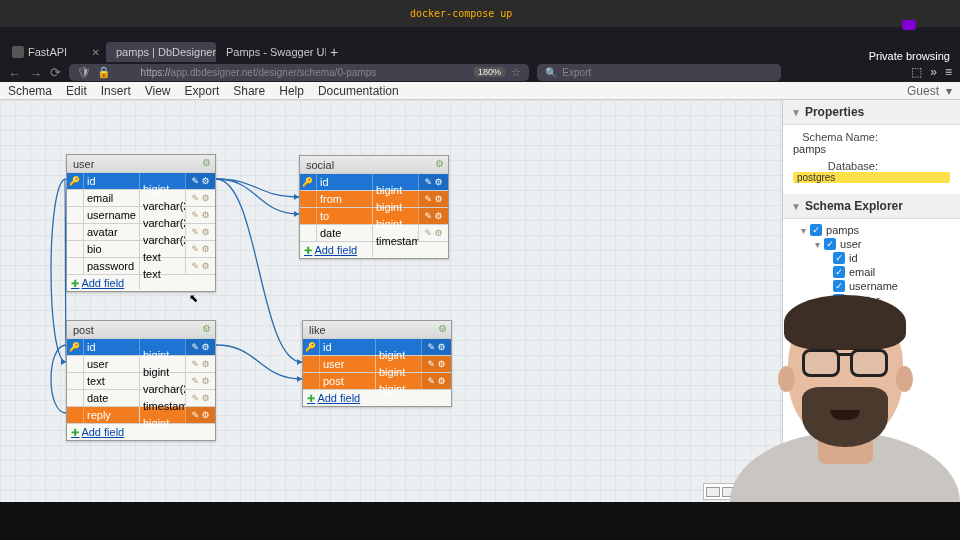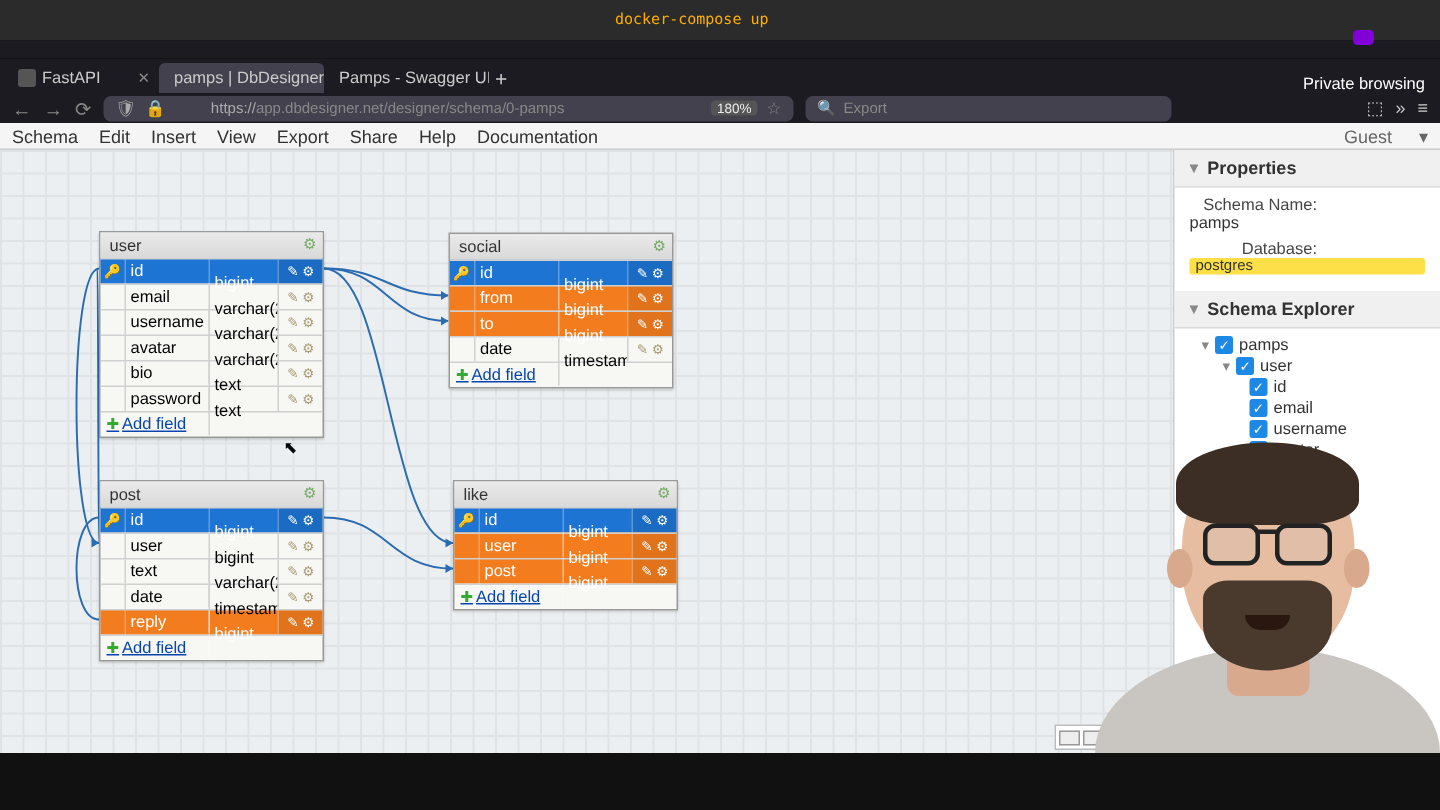--- a/index.html
+++ b/index.html
@@ -20,21 +20,21 @@
   .ff-addr { height:20px; background:#1c1b22; display:flex; align-items:center; padding:0 8px; gap:8px; color:#ccc; font-size:11px; }
   .nav-arrow { color:#888; font-size:13px; }
   .urlbar { flex:0 0 460px; height:17px; background:#42414d; border-radius:5px; display:flex; align-items:center; padding:0 8px; color:#aaa; gap:6px; }
   .url-text { color:#888; font-size:10px; }
   .url-text .proto{ color:#aaa;padding-left:24px; }
   .zoom { margin-left:auto; background:#555; padding:0 4px; border-radius:3px; font-size:9px; color:#eee; }
   .star { color:#888; font-size:11px; }
   .searchbar { flex:0 0 244px; height:17px; background:#42414d; border-radius:5px; display:flex; align-items:center; padding:0 8px; color:#888; gap:5px; font-size:10px; }
   .ff-right { margin-left:auto; display:flex; gap:8px; color:#ccc; font-size:12px; }
   .menu-bar { height:18px; background:#f5f5f5; display:flex; align-items:center; padding:0 8px; border-bottom:1px solid #ccc; gap:14px; font-size:12px; color:#333; }
-  .menu-bar .right { margin-left:auto; display:flex; align-items:center; gap:18px; color:#666; }
+  .menu-bar .right { margin-left:auto; display:flex; align-items:center; gap:7px; color:#666; }
   .workspace { position:relative; height:402px; background:#eceff1; overflow:hidden; }
   .grid { position:absolute; inset:0;
     background-image:linear-gradient(#e0e3e6 1px,transparent 1px),linear-gradient(90deg,#e0e3e6 1px,transparent 1px);
     background-size:15px 15px; }
   .canvas { position:absolute; left:0; top:0; right:178px; bottom:0; }
   .minimap { position:absolute; right:182px; bottom:2px; width:75px; height:17px; background:#fff; border:1px solid #bbb; display:flex; align-items:center; gap:2px; padding:2px; }
   .mm-btn { width:14px; height:10px; border:1px solid #999;background:#eee; }
   .bottom-strip { height:38px; background:#111; }
   .table { position:absolute; background:#f7f7f4; border:1px solid #999; font-size:11px; box-shadow:0 1px 2px rgba(0,0,0,.2); }
   .table-hdr { background:linear-gradient(#eaeaea,#d9d9d9); height:17px; display:flex; align-items:center; padding:0 6px; color:#333; position:relative; }

